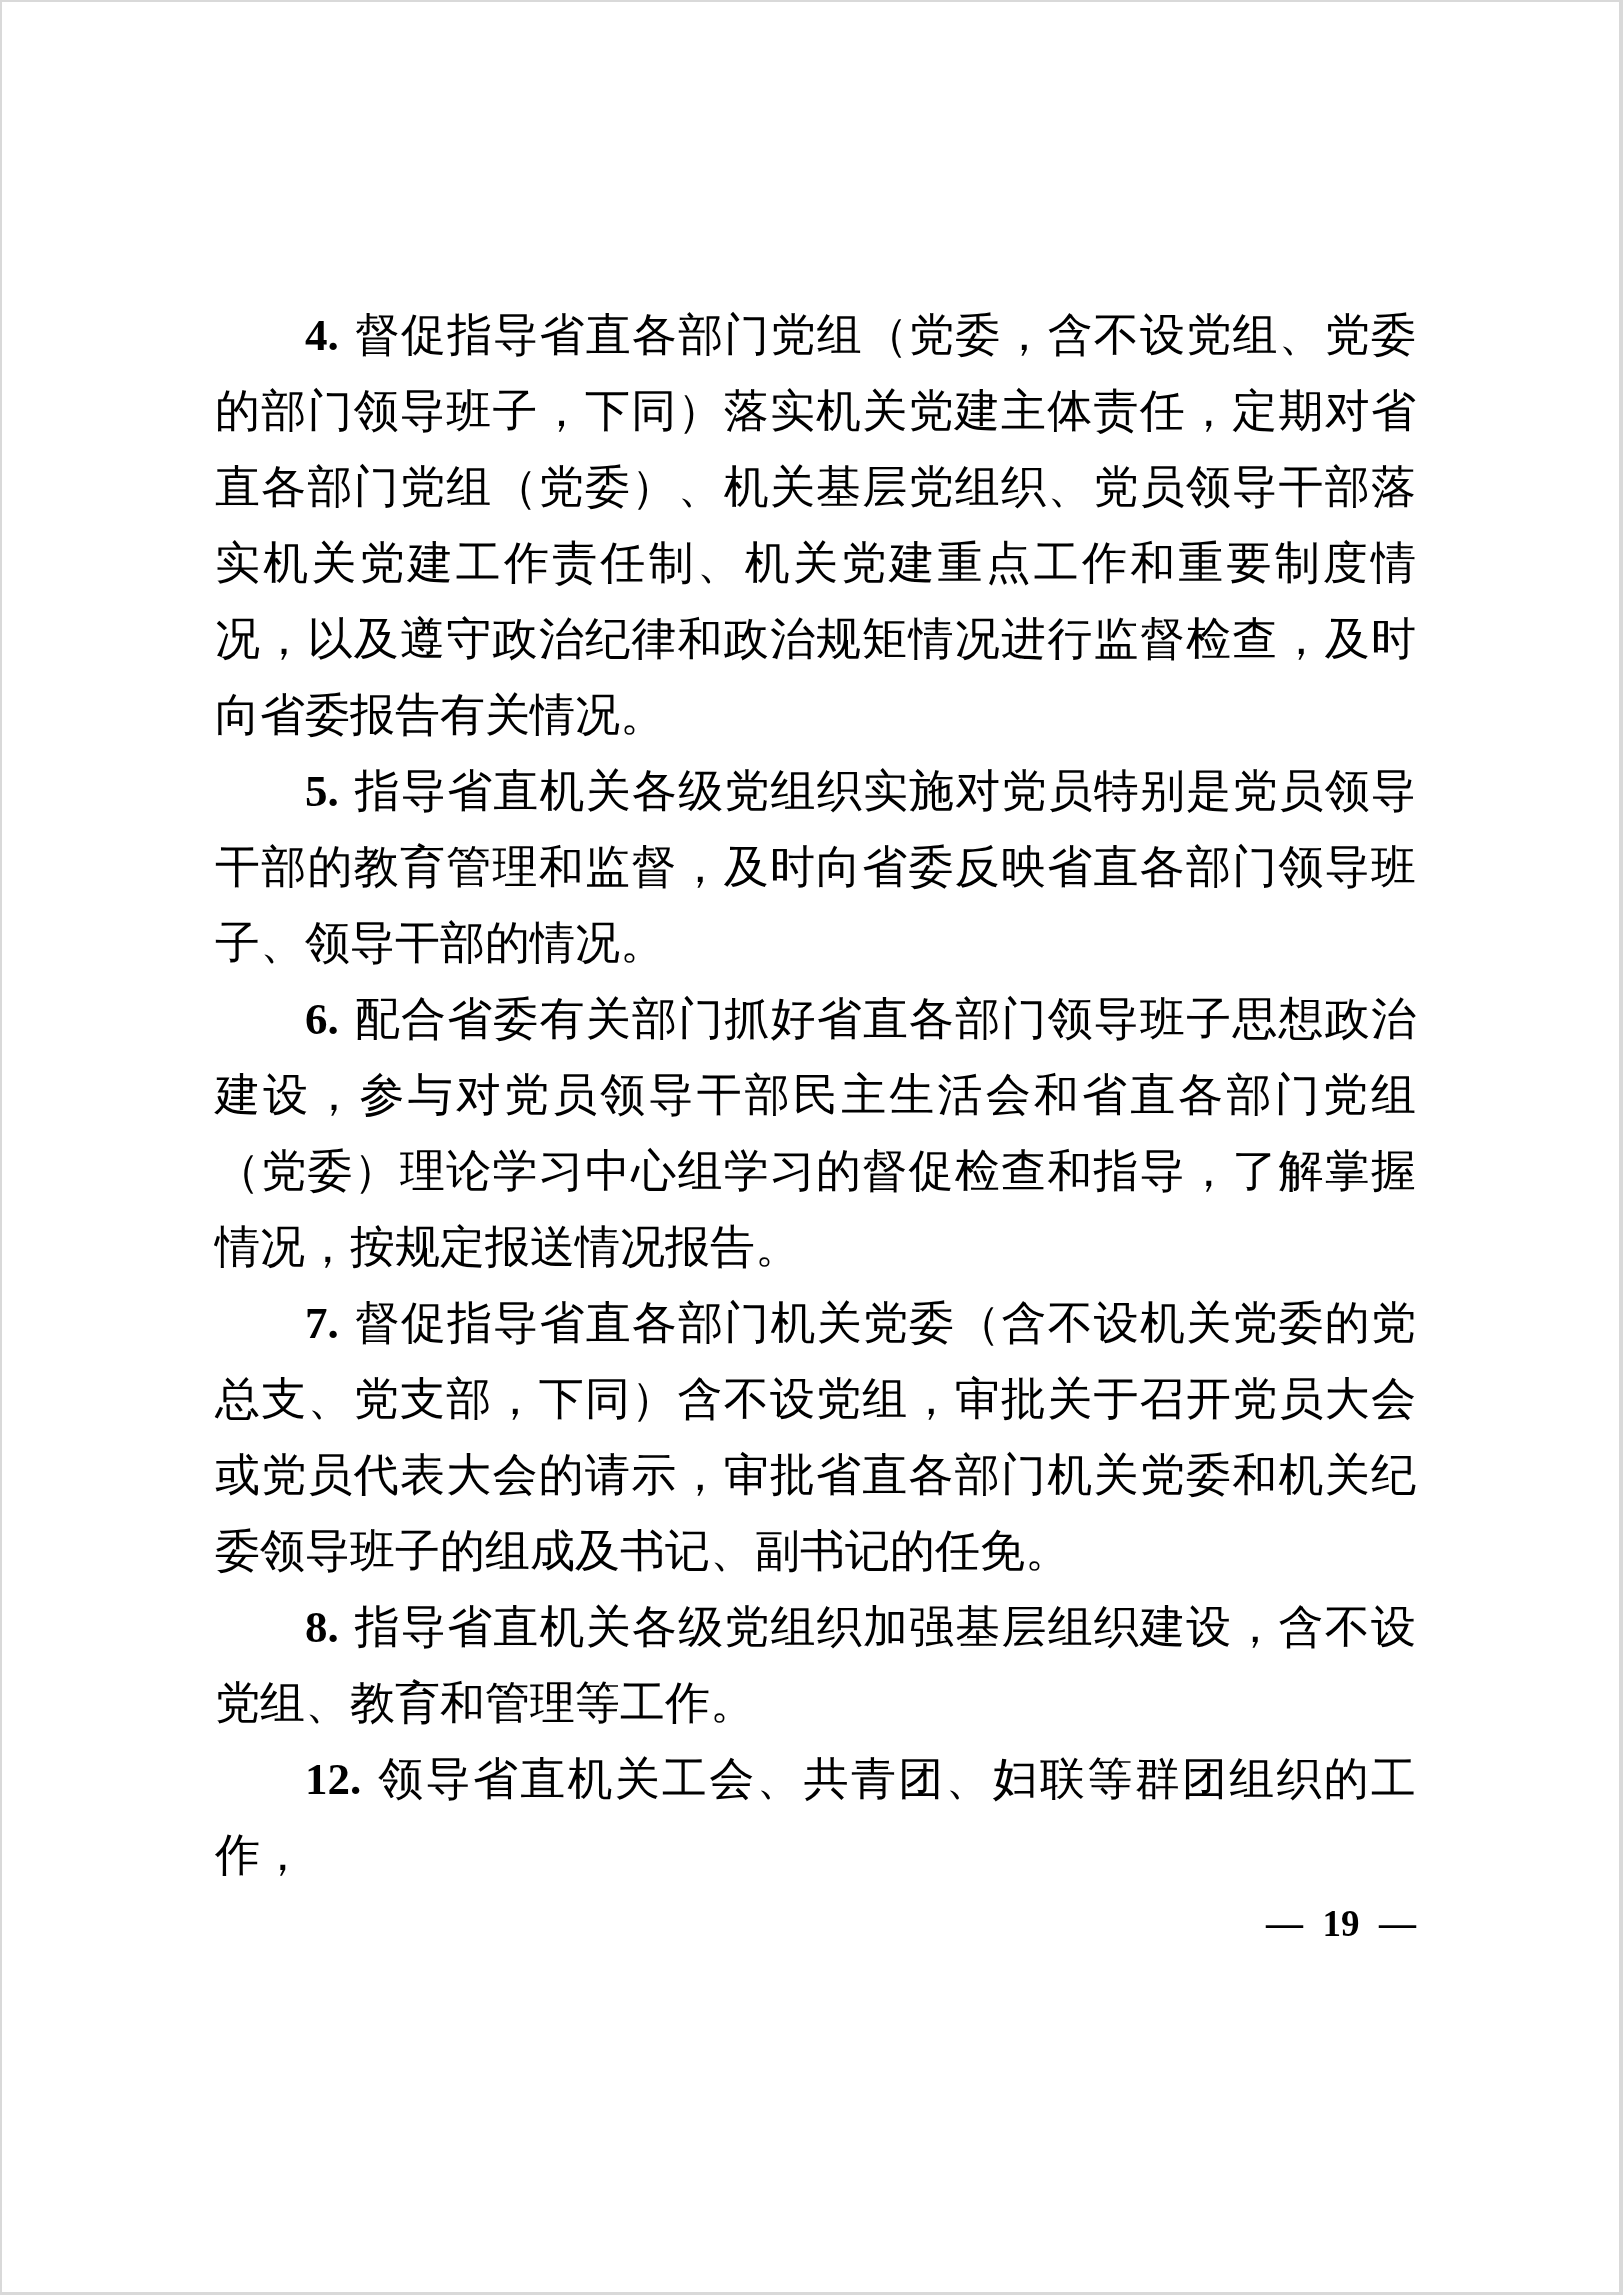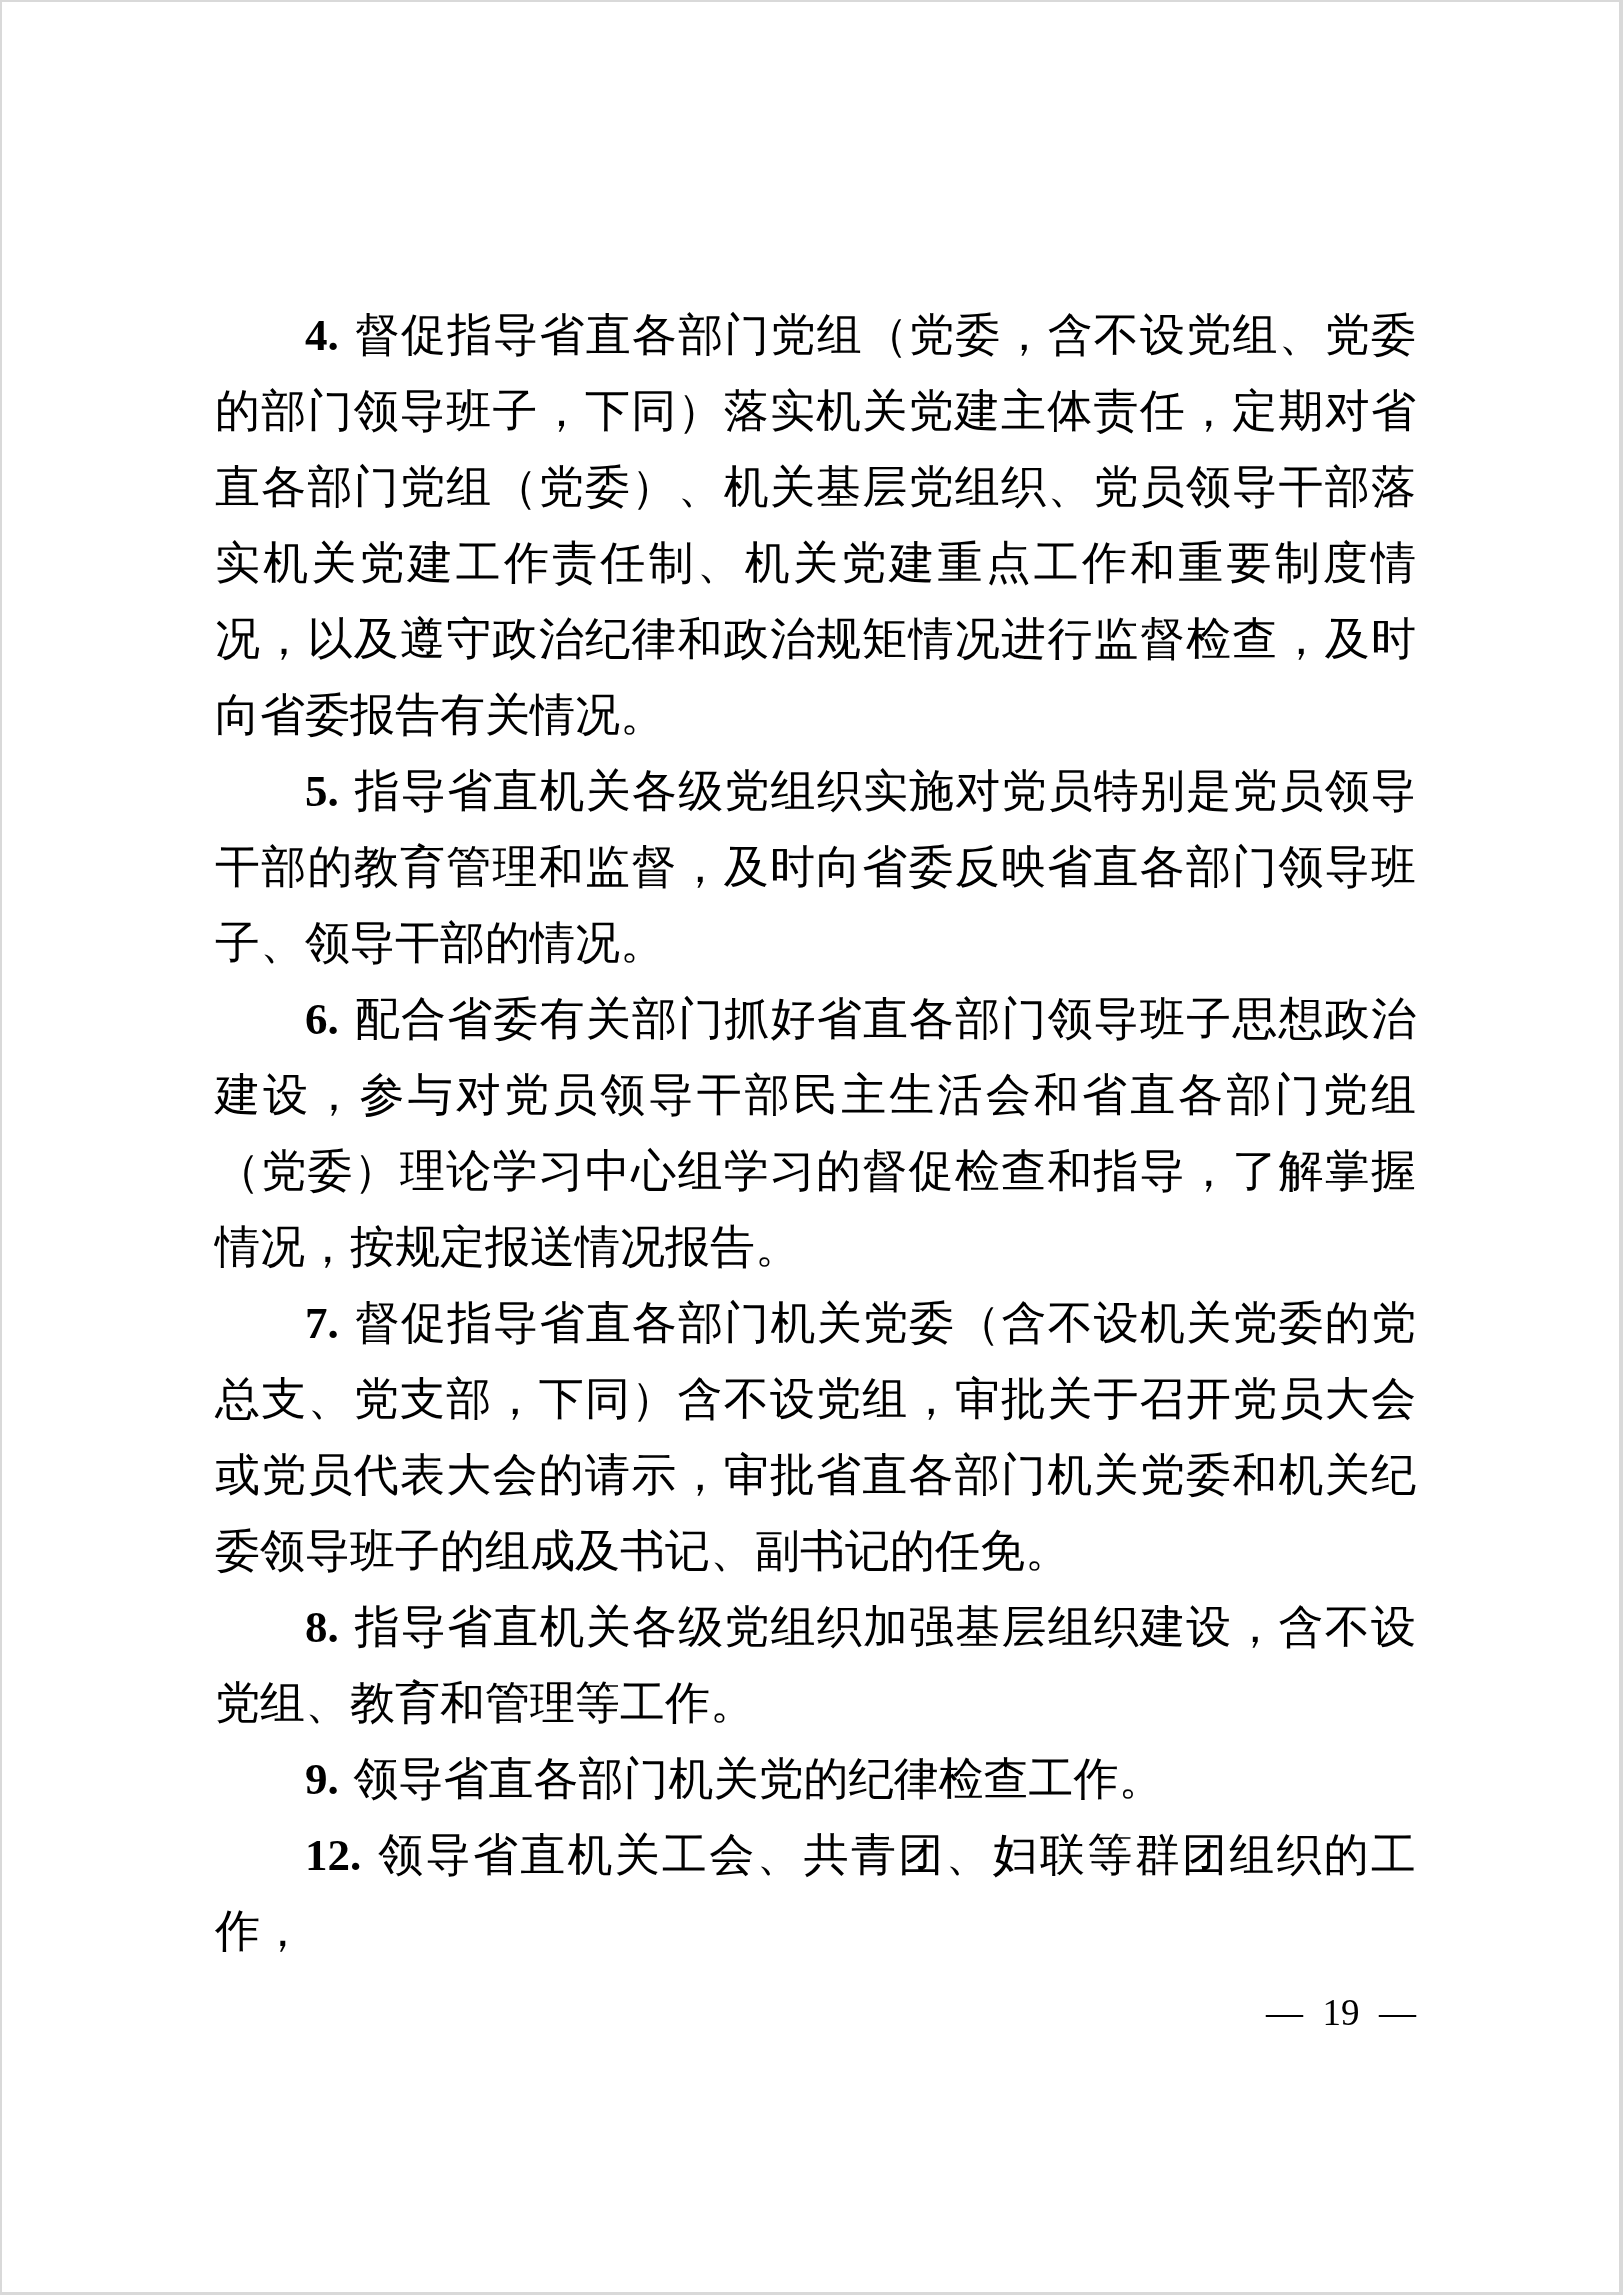--- a/index.html
+++ b/index.html
@@ -41,44 +41,43 @@
     text-indent: 2em;
     word-break: break-all;
   }
   .num {
     font-weight: 700;
     font-family: "Liberation Serif", "DejaVu Serif", serif;
     margin-right: 0.33em;
   }
   .footer {
     position: absolute;
-    top: 1988px;
+    top: 1899px;
     right: 207px;
     font-size: 37px;
     line-height: 49px;
-    font-weight: 400;
+    font-weight: 700;
     white-space: nowrap;
   }
   .footer .page-num {
     margin: 0 19.5px;
   }
 </style>
 </head>
 <body>
 
 <div class="page">
   <div class="scan-edge"></div>
 
   <div class="content">
     <p class="para"><span class="num">4.</span><span>督促指导省直各部门党组（党委，含不设党组、党委的部门领导班子，下同）落实机关党建主体责任，定期对省直各部门党组（党委）、机关基层党组织、党员领导干部落实机关党建工作责任制、机关党建重点工作和重要制度情况，以及遵守政治纪律和政治规矩情况进行监督检查，及时向省委报告有关情况。</span></p>
     <p class="para"><span class="num">5.</span><span>指导省直机关各级党组织实施对党员特别是党员领导干部的教育管理和监督，及时向省委反映省直各部门领导班子、领导干部的情况。</span></p>
     <p class="para"><span class="num">6.</span><span>配合省委有关部门抓好省直各部门领导班子思想政治建设，参与对党员领导干部民主生活会和省直各部门党组（党委）理论学习中心组学习的督促检查和指导，了解掌握情况，按规定报送情况报告。</span></p>
     <p class="para"><span class="num">7.</span><span>督促指导省直各部门机关党委（含不设机关党委的党总支、党支部，下同）含不设党组，审批关于召开党员大会或党员代表大会的请示，审批省直各部门机关党委和机关纪委领导班子的组成及书记、副书记的任免。</span></p>
     <p class="para"><span class="num">8.</span><span>指导省直机关各级党组织加强基层组织建设，含不设党组、教育和管理等工作。</span></p>
-    <p class="para"><span class="num">9.</span><span>领导省直各部门机关党的纪律检查工作。</span></p>
     <p class="para"><span class="num">12.</span><span>领导省直机关工会、共青团、妇联等群团组织的工作，</span></p>
   </div>
 
   <div class="footer">
     <span class="dash">—</span><span class="page-num">19</span><span class="dash">—</span>
   </div>
 </div>
 
 
 </body></html>

